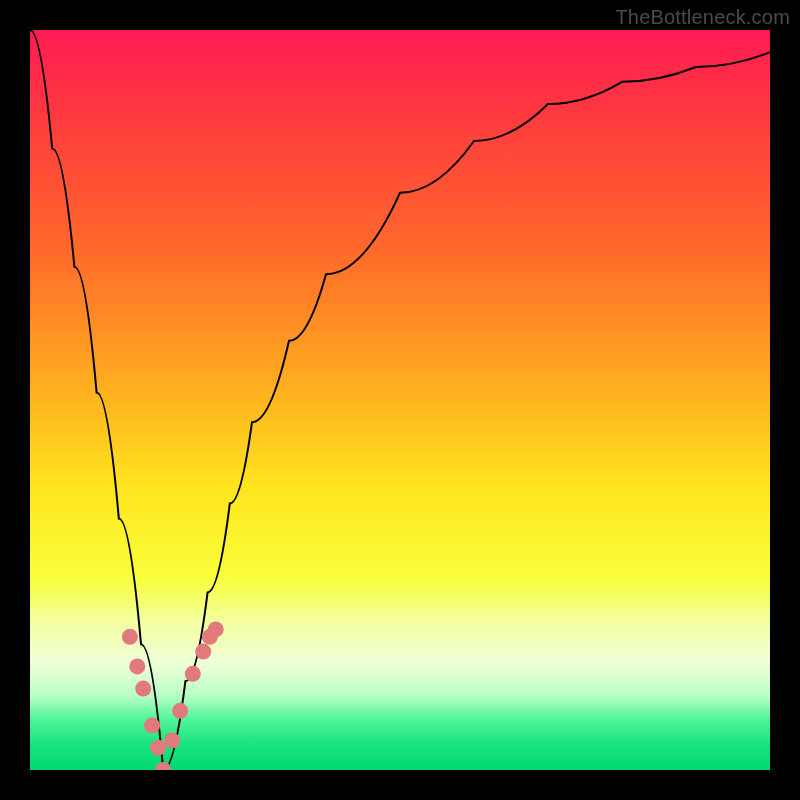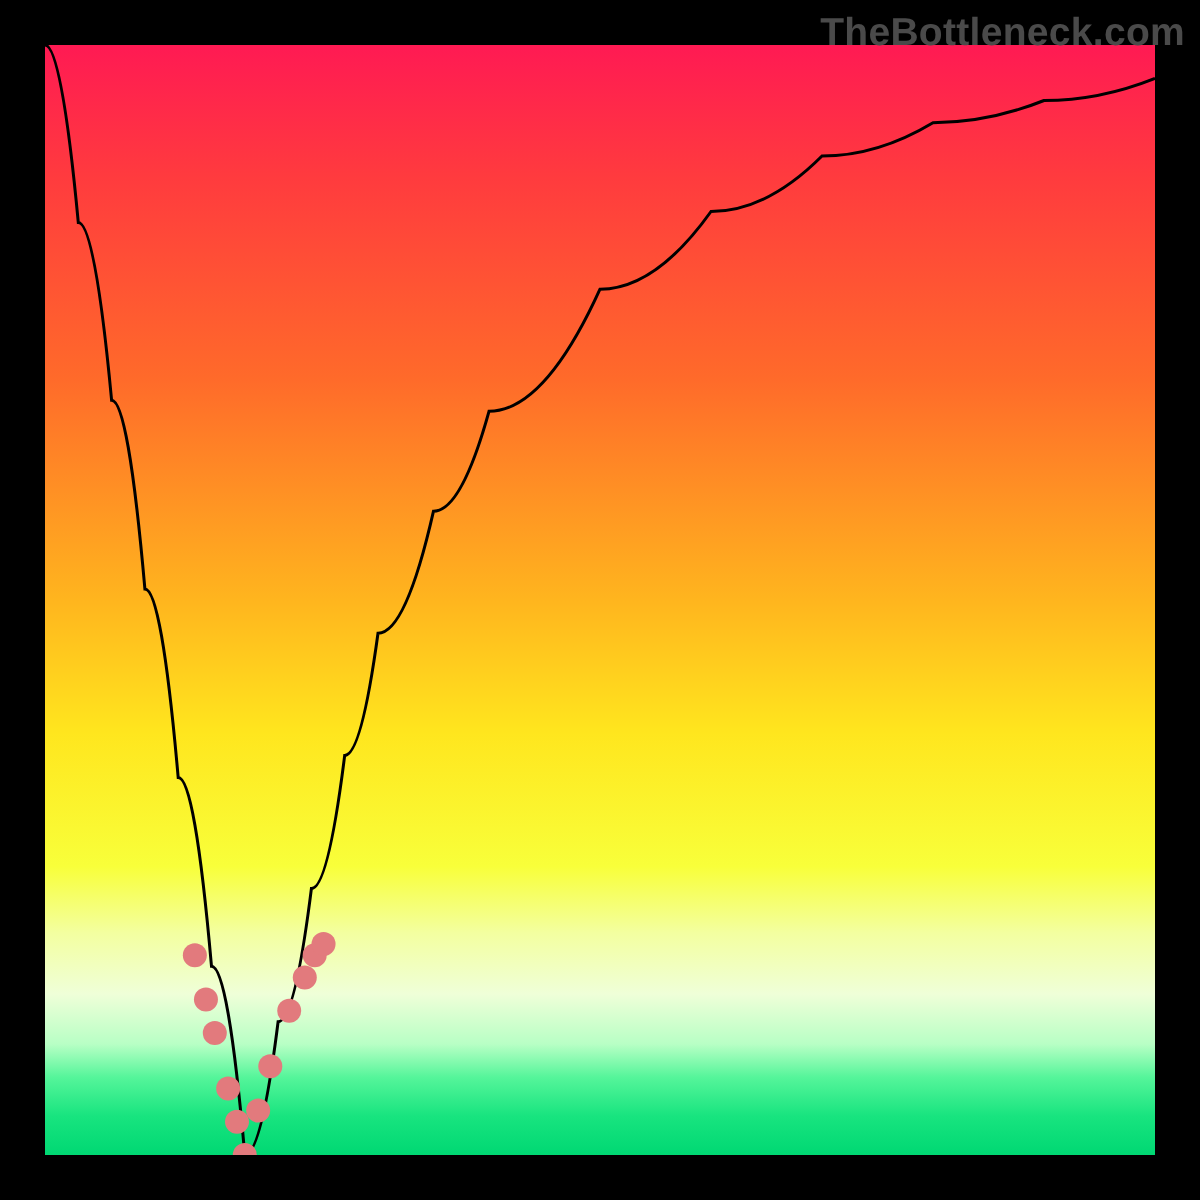--- a/index.html
+++ b/index.html
@@ -27,22 +27,22 @@
   }
   .gradient-bg {
     position: absolute;
     left: 0; top: 0; width: 100%; height: 100%;
   }
   .watermark {
     position: absolute;
     top: 6px;
     right: 10px;
     color: #4a4a4a;
-    font-size: 26px;
-    font-weight: 700;
+    font-size: 20px;
+    font-weight: 400;
     letter-spacing: 0.2px;
     user-select: none;
   }
   svg.curves {
     position: absolute;
     left: 0; top: 0;
     width: 100%; height: 100%;
   }
 </style>
 </head>

